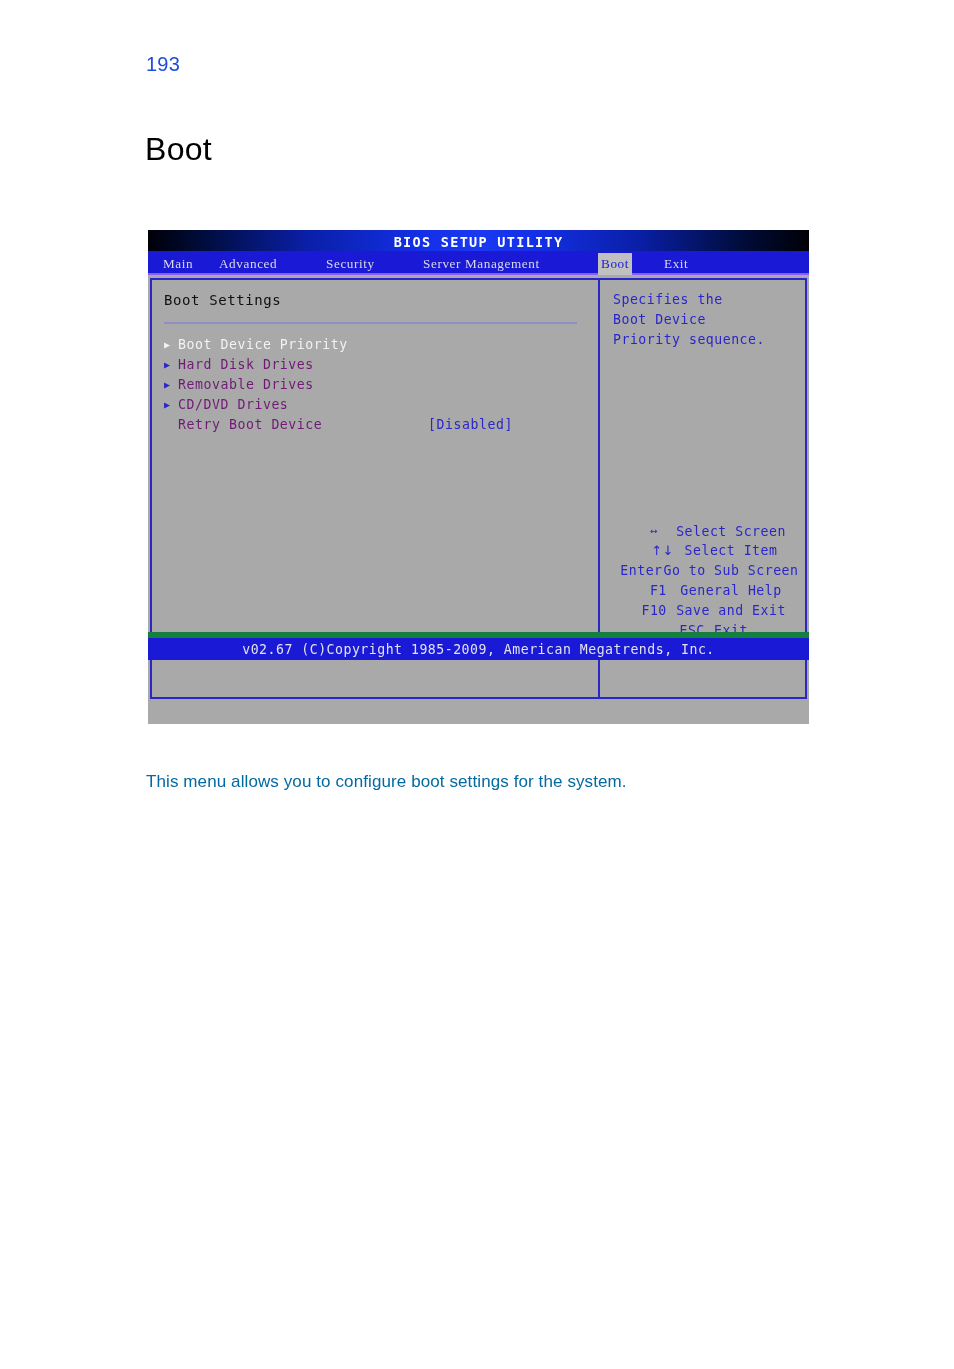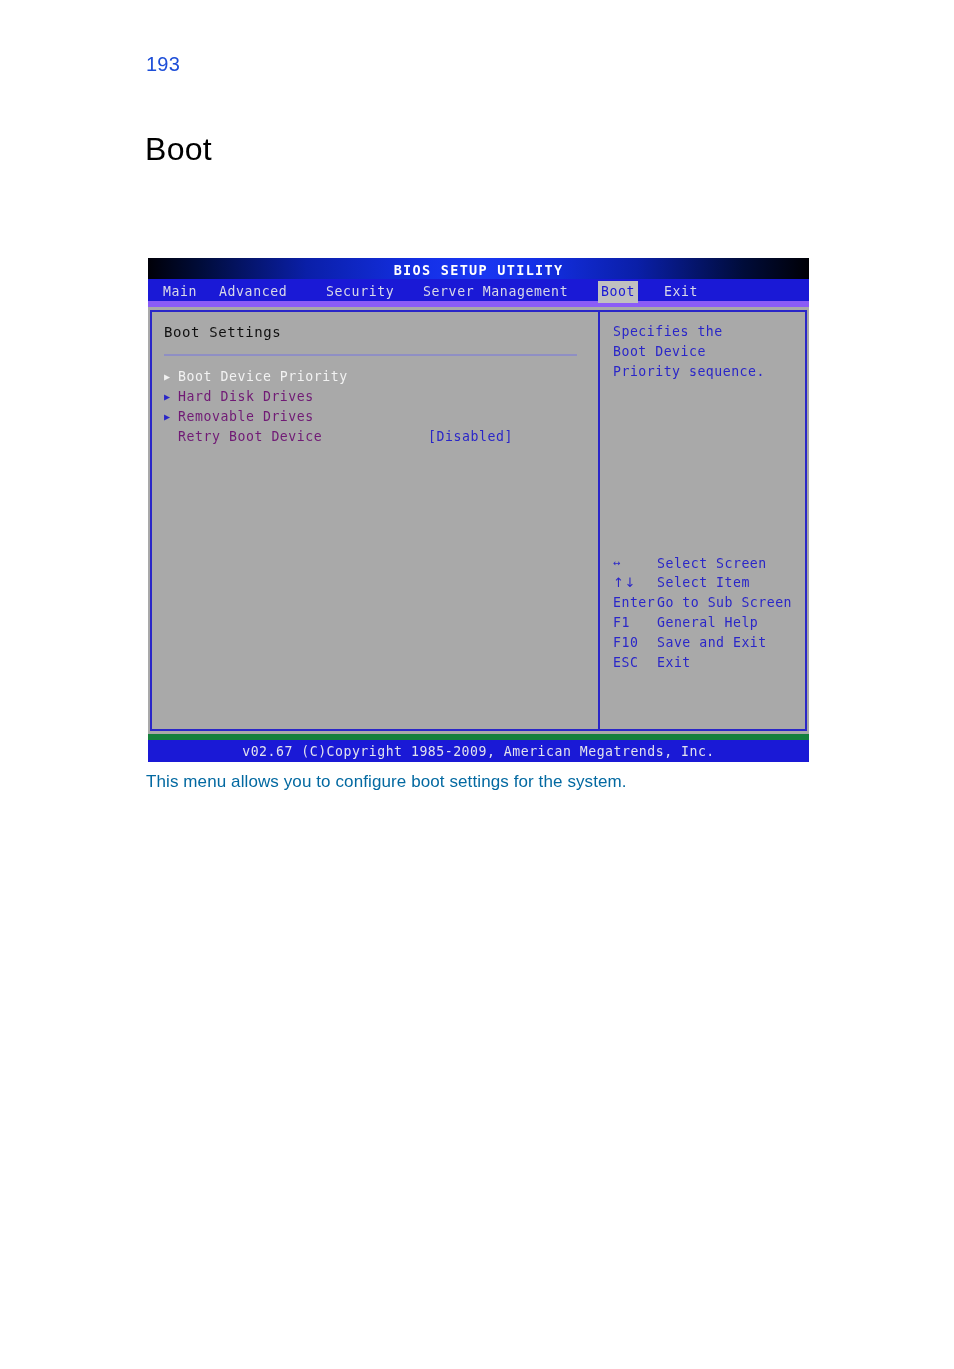--- a/index.html
+++ b/index.html
@@ -49,21 +49,20 @@
     left: 148px;
     top: 230px;
     width: 661px;
     height: 494px;
     background: #a9a9a9;
     font-family: "DejaVu Sans Mono", "Liberation Mono", monospace;
     font-size: 13.2px;
     line-height: 20px;
     box-sizing: border-box;
     image-rendering: pixelated;
-    margin-top: 28px;
   }
 
   
   .bios-titlebar {
     position: relative;
     height: 21px;
     background: linear-gradient(to right,
                 #000008 0%,
                 #000c3a 8%,
                 #0a1fa8 24%,
@@ -85,21 +84,22 @@
     font-weight: 700;
     font-size: 13.5px;
     letter-spacing: 1.3px;
   }
 
   
   .bios-menubar {
     position: relative;
     height: 22px;
     background: #1a19d6;
-    border-bottom: 6px solid #8b5cf6;
+    border-bottom: 2px solid #8b5cf6;
+    font-family: Liberation Serif, serif;
   }
   .menu-item {
     position: absolute;
     top: 2px;
     color: #d9d9e8;
     font-size: 13.2px;
     letter-spacing: 0.6px;
     padding: 1px 3px;
     white-space: nowrap;
   }
@@ -110,21 +110,21 @@
   .m0 { left: 12px; }
   .m1 { left: 68px; }
   .m2 { left: 175px; }
   .m3 { left: 272px; }
   .m4 { left: 450px; }
   .m5 { left: 513px; }
 
   
   .bios-body {
     position: relative;
-    height: 427px;
+    height: 357px;
     background: #a9a9a9;
     box-sizing: border-box;
     padding: 3px 2px 0 2px;
   }
   .panels {
     position: relative;
     height: 421px;
     border: 2px solid #2a26c8;
     box-sizing: border-box;
     display: flex;
@@ -208,20 +208,21 @@
     left: 13px;
     bottom: 56px;
     width: 192px;
     color: #2a26c8;
     letter-spacing: 0.5px;
   }
   .key-row {
     position: relative;
     height: 20px;
     white-space: nowrap;
+    text-align: center;
   }
   .key-name {
     display: inline-block;
     width: 44px;
   }
   .key-name.glyph {
     font-family: "DejaVu Sans", sans-serif;
     font-size: 13px;
   }
   .key-name.glyph.small { font-size: 9px; vertical-align: 2px; }
@@ -283,20 +284,24 @@
           <div class="opt-row">
             <span class="opt-arrow">▶</span><span class="opt-label">Hard Disk Drives</span>
             <span class="opt-value"></span>
           </div>
 
           <div class="opt-row">
             <span class="opt-arrow">▶</span><span class="opt-label">Removable Drives</span>
             <span class="opt-value"></span>
           </div>
 
+          <div class="opt-row">
+            <span class="opt-arrow">▶</span><span class="opt-label">CD/DVD Drives</span>
+            <span class="opt-value"></span>
+          </div>
 
 
           <div class="opt-row">
             <span class="opt-arrow blank"></span><span class="opt-label">Retry Boot Device</span>
             <span class="opt-value">[Disabled]</span>
           </div>
 
         </div>
       </div>
 

